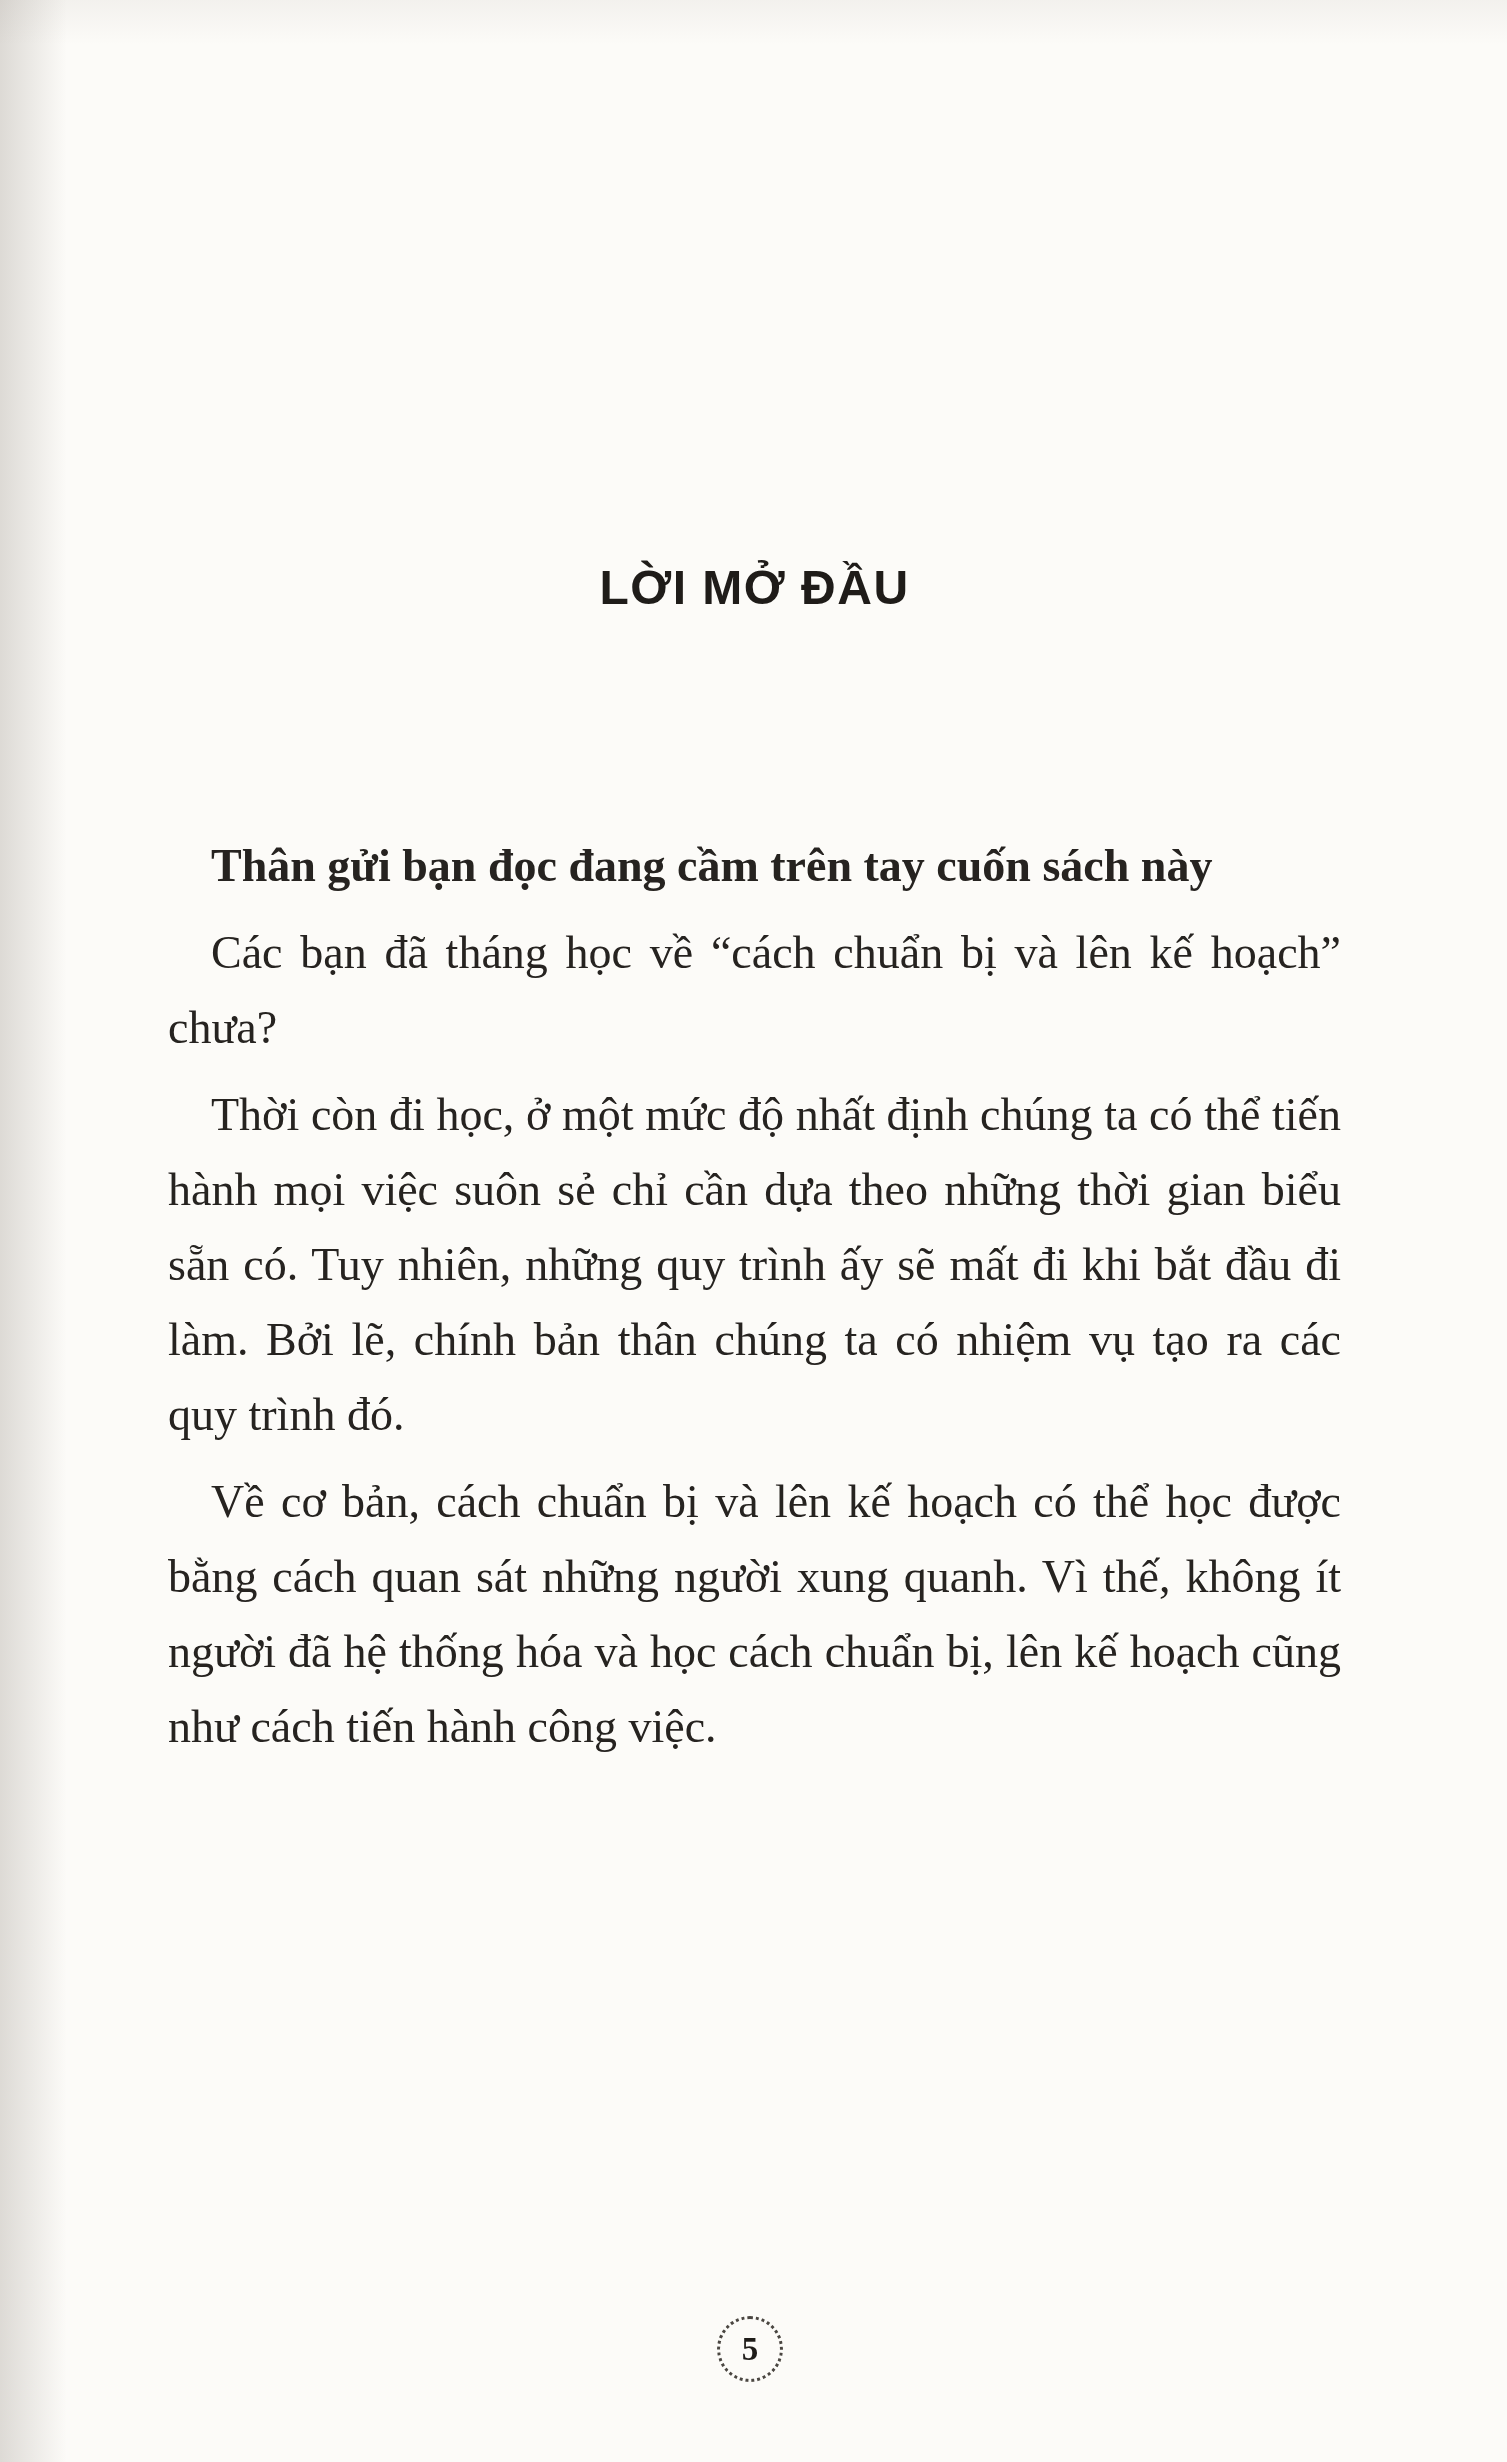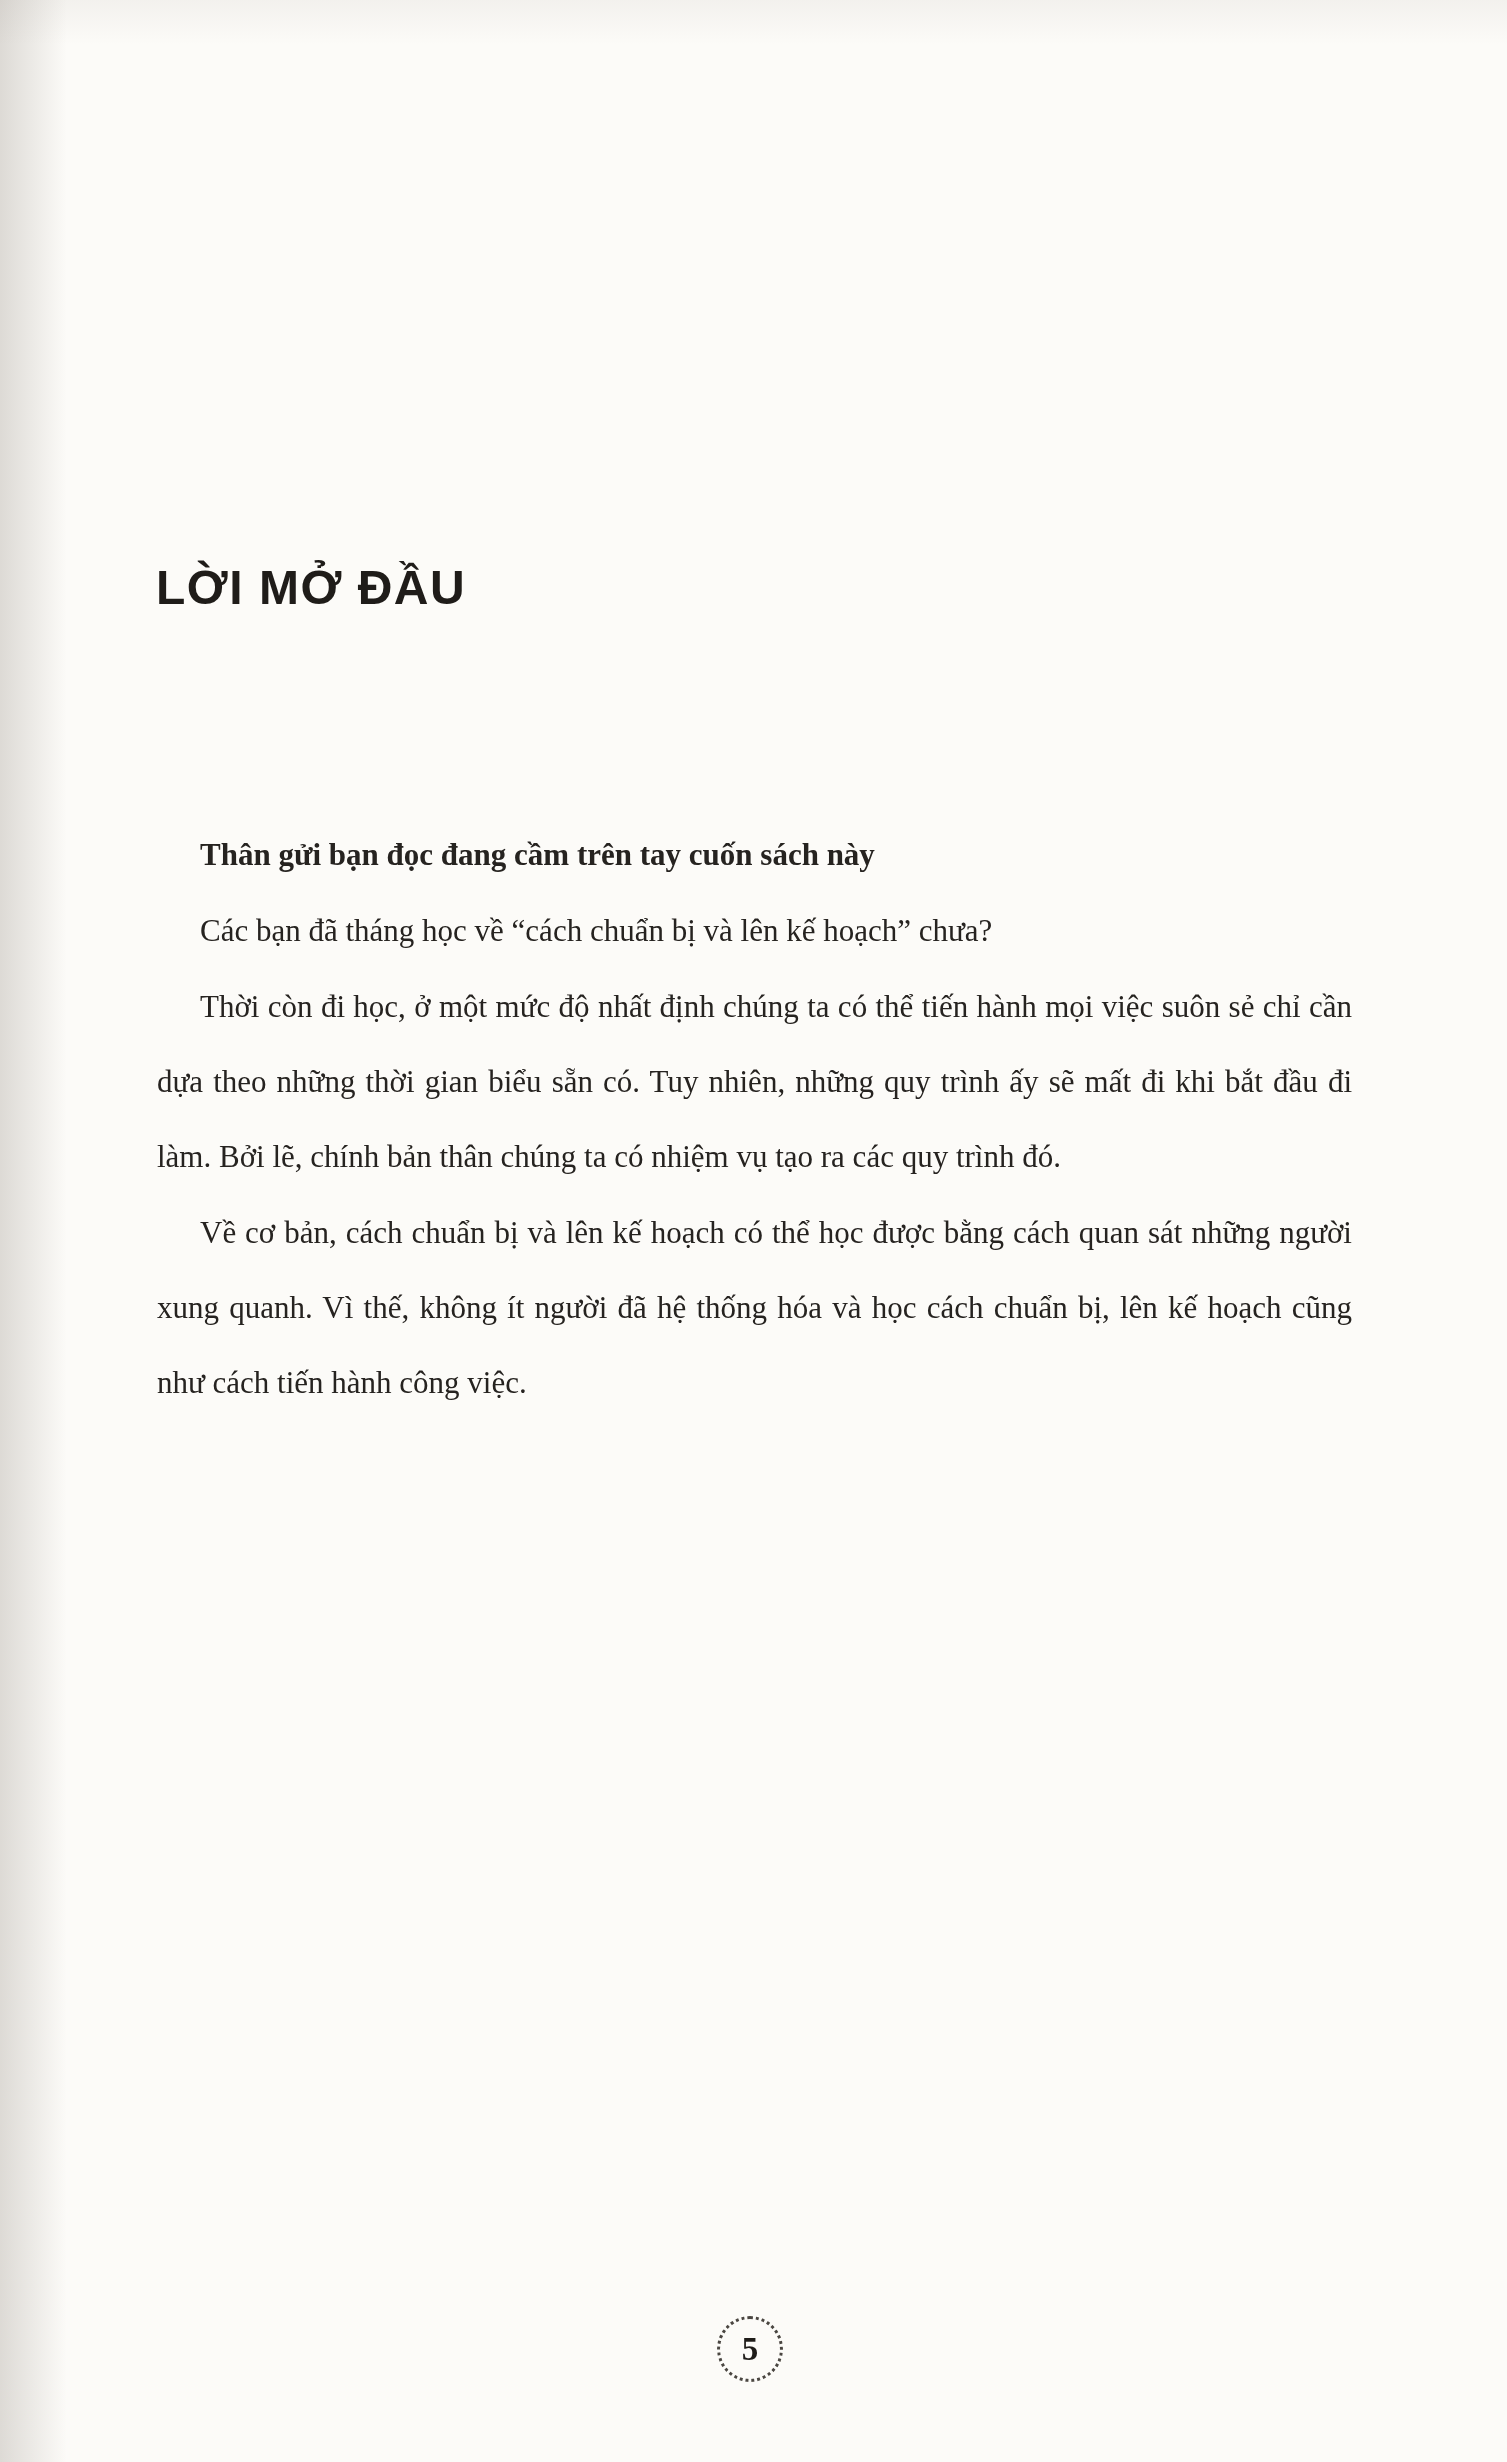--- a/index.html
+++ b/index.html
@@ -34,36 +34,37 @@
     height: 45px;
     background: linear-gradient(to bottom, rgba(120,110,100,0.07), rgba(120,110,100,0));
     pointer-events: none;
   }
   .chapter-title {
     position: absolute;
     top: 560px;
     left: 156px;
     width: 1197px;
     margin: 0;
+    text-align: center;
     font-family: "Liberation Sans", sans-serif;
     font-weight: 700;
     font-size: 48px;
     letter-spacing: 1.5px;
     color: #1f1c19;
   }
   .page-body {
     position: absolute;
     top: 816px;
     left: 156px;
     width: 1197px;
     color: #262320;
   }
   .para {
-    margin: 1px;
-    font-size: 31px;
+    margin: 12px;
+    font-size: 46px;
     line-height: 75px;
     text-align: justify;
     text-indent: 43px;
     font-family: "Liberation Serif", serif;
   }
   .para.bold {
     font-weight: 700;
   }
   .page-number-badge {
     position: absolute;

